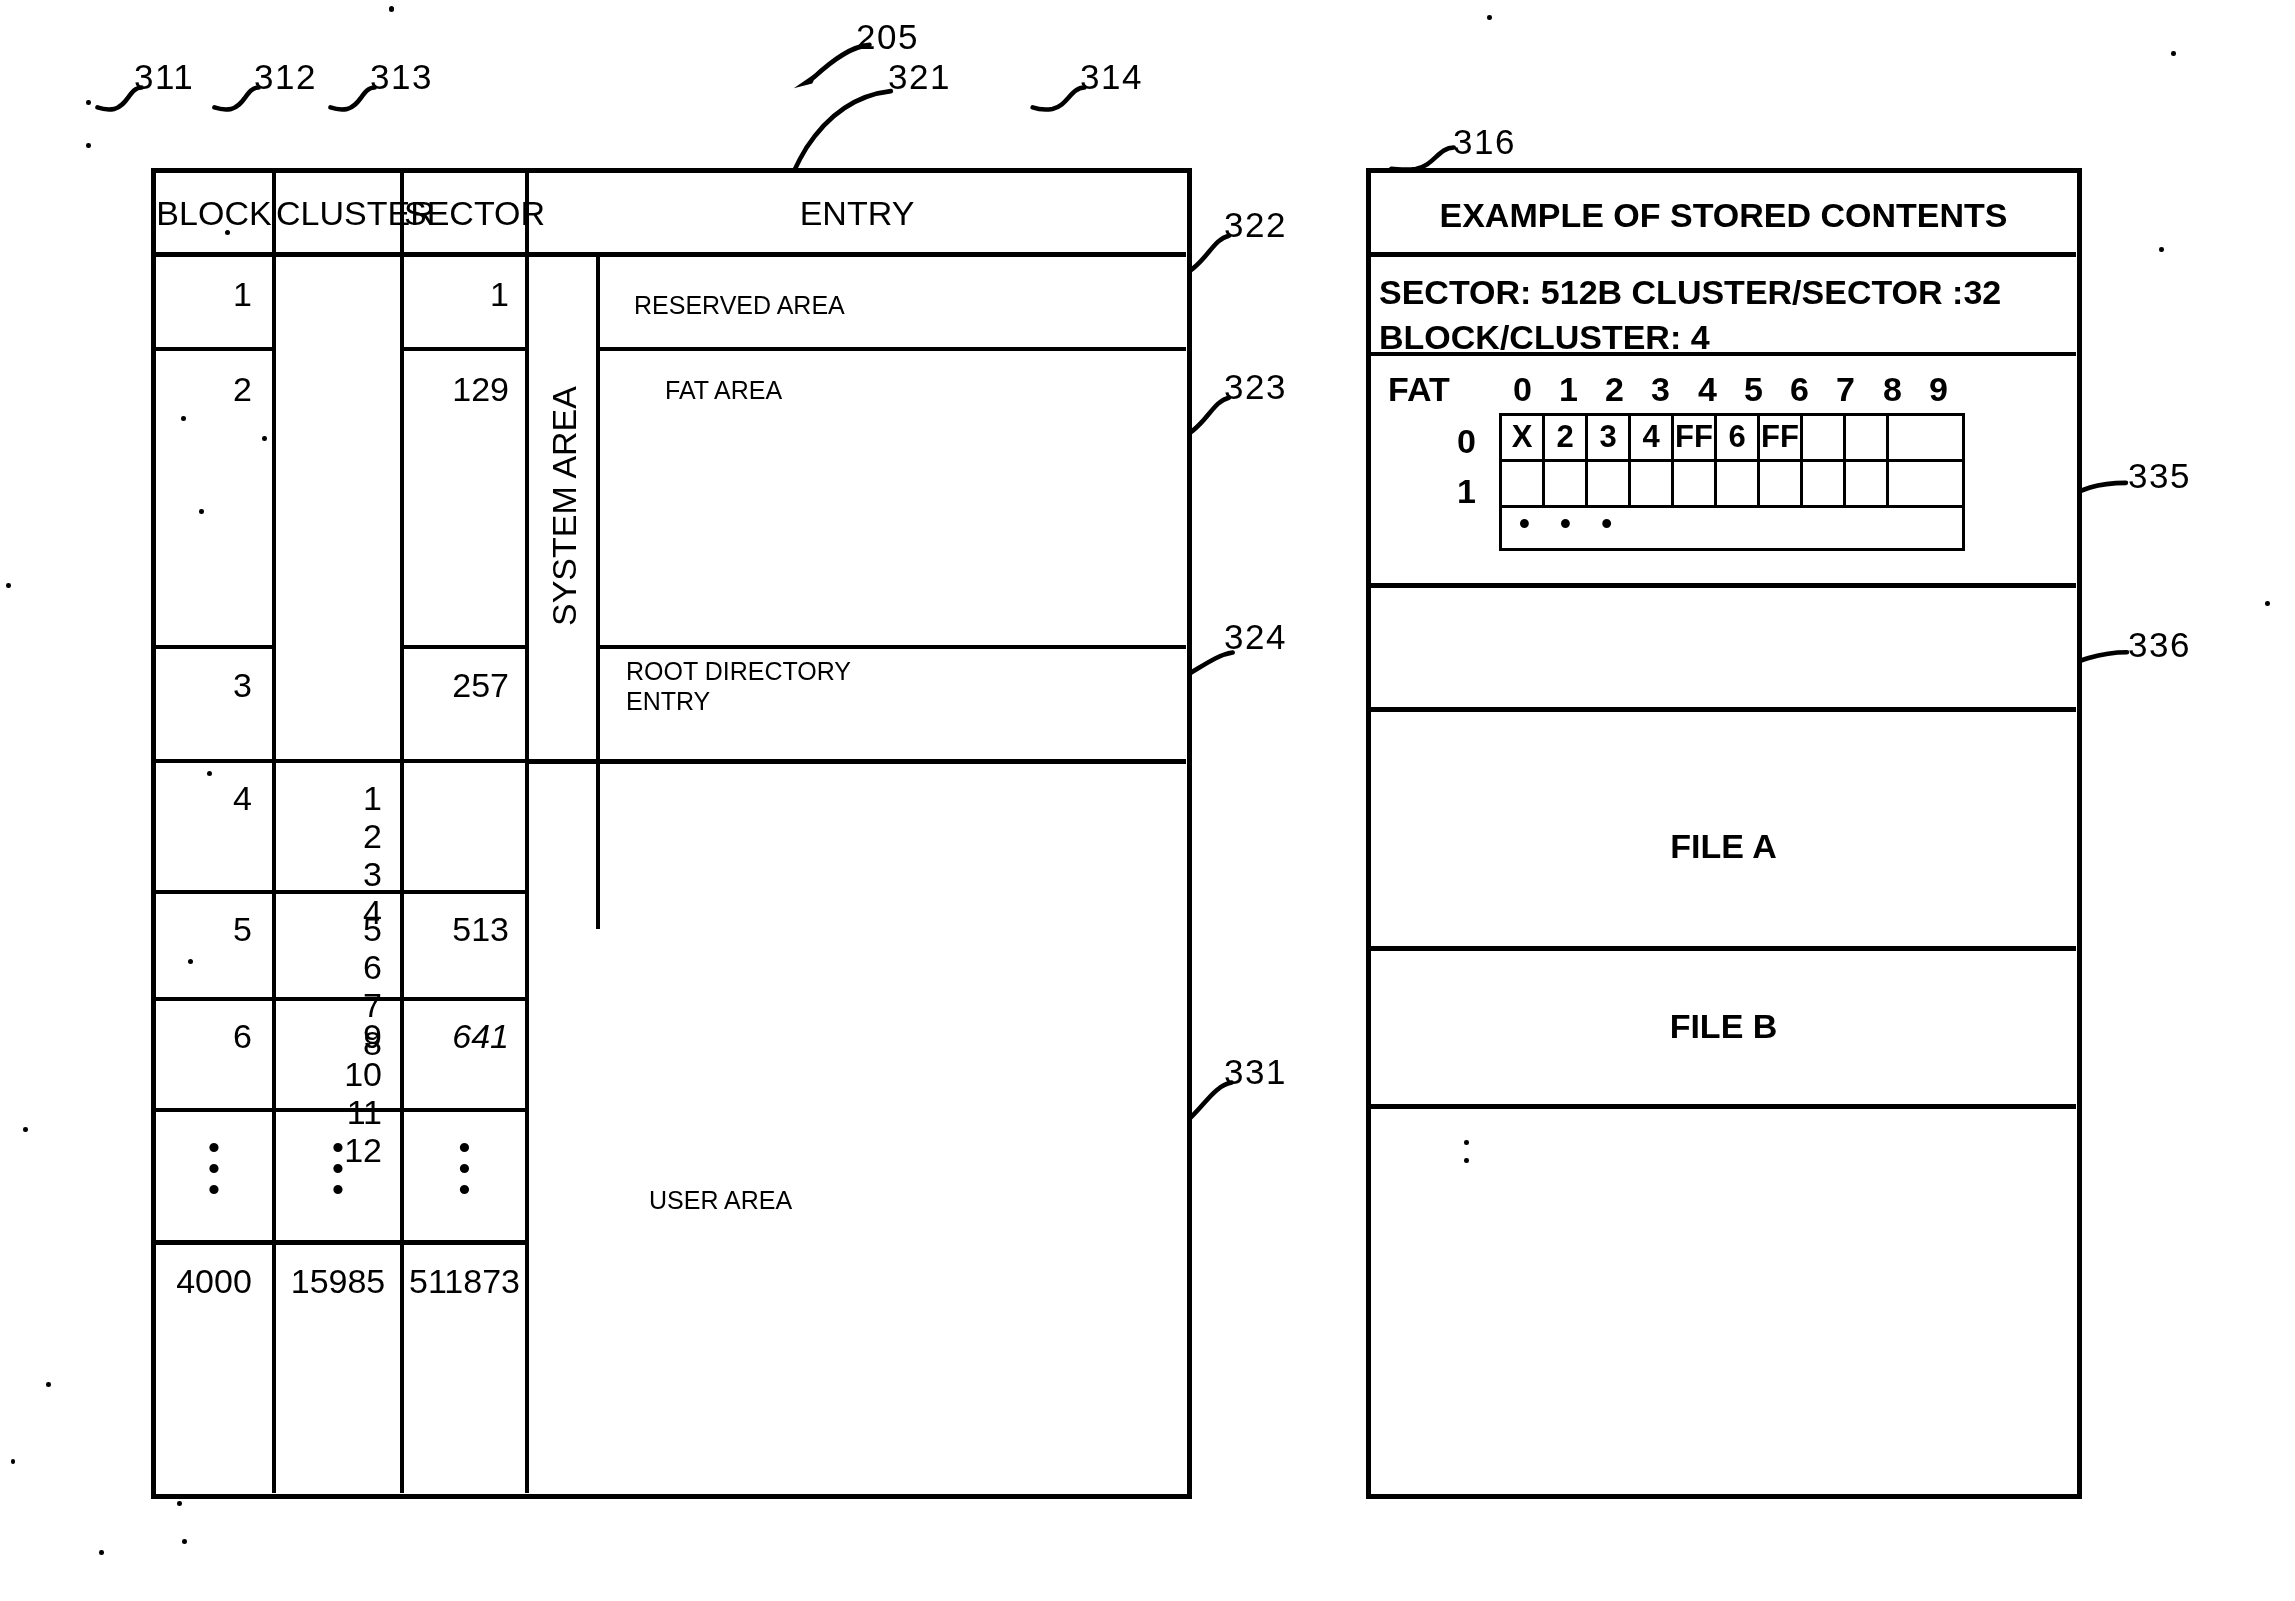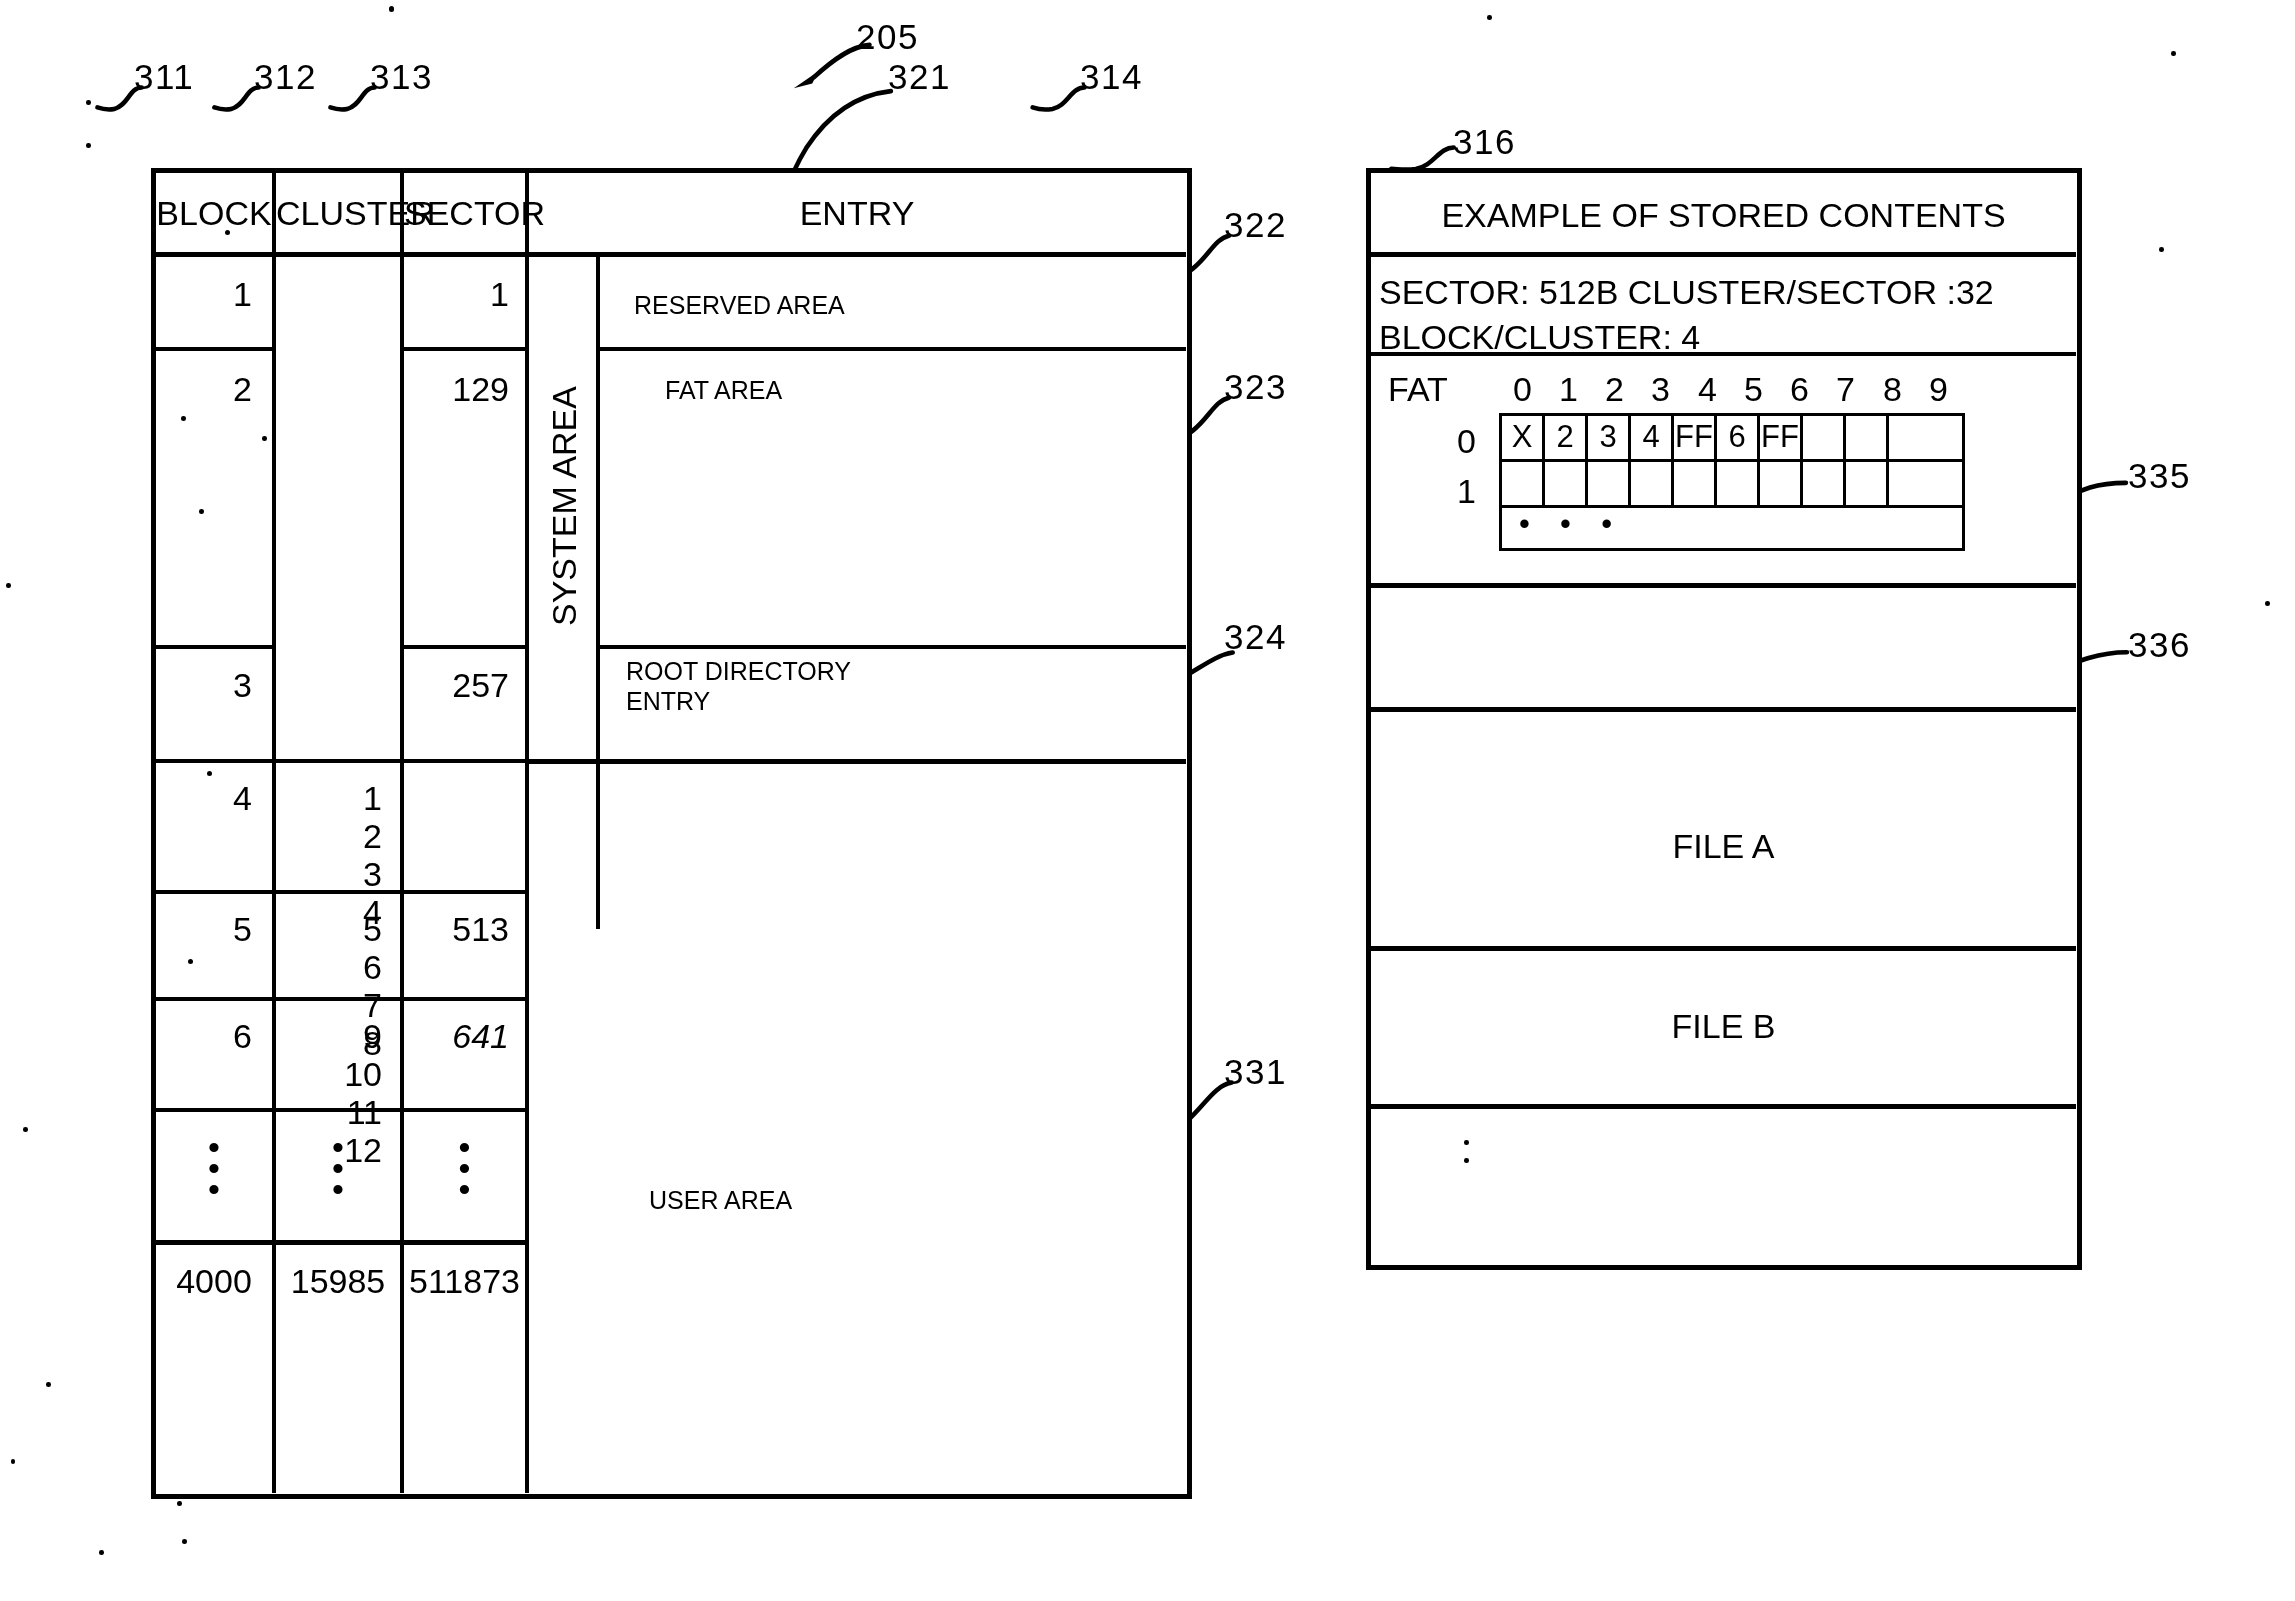--- a/index.html
+++ b/index.html
@@ -324,21 +324,21 @@
       <div class="vertlabel" style="position:absolute; left:50%; top:50%; transform:translate(-50%,-50%) rotate(-90deg);">SYSTEM AREA</div>
     </div>
 
     <div class="cell arealabel" style="left:478px; top:117px; width:540px;">RESERVED AREA</div>
     <div class="cell arealabel" style="left:509px; top:202px; width:540px;">FAT AREA</div>
     <div class="cell arealabel" style="left:470px; top:483px; width:555px;">ROOT DIRECTORY
 ENTRY</div>
     <div class="cell arealabel" style="left:493px; top:1012px; width:540px;">USER AREA</div>
   </div>
 
-  <div class="panel" id="right-panel" style="left:1366px; top:168px; width:716px; height:1102px;">
+  <div class="panel" id="right-panel" style="left:1366px; top:168px; width:716px; height:1331px;font-weight:bold;">
 
     <div class="cell r-hdr" style="left:0px; top:23px; width:705px;">EXAMPLE OF STORED CONTENTS</div>
     <div class="hline" style="left:0px; top:79px; width:705px; height:5.4px;"></div>
 
     <div class="cell r-text" style="left:8px; top:97px; width:686px;">SECTOR: 512B  CLUSTER/SECTOR :32
 BLOCK/CLUSTER: 4</div>
     <div class="hline" style="left:0px; top:179px; width:705px; height:3.9px;"></div>
 
     <div id="fat-wrap" style="left:0px; top:183px; width:705px; height:227px;">
 

